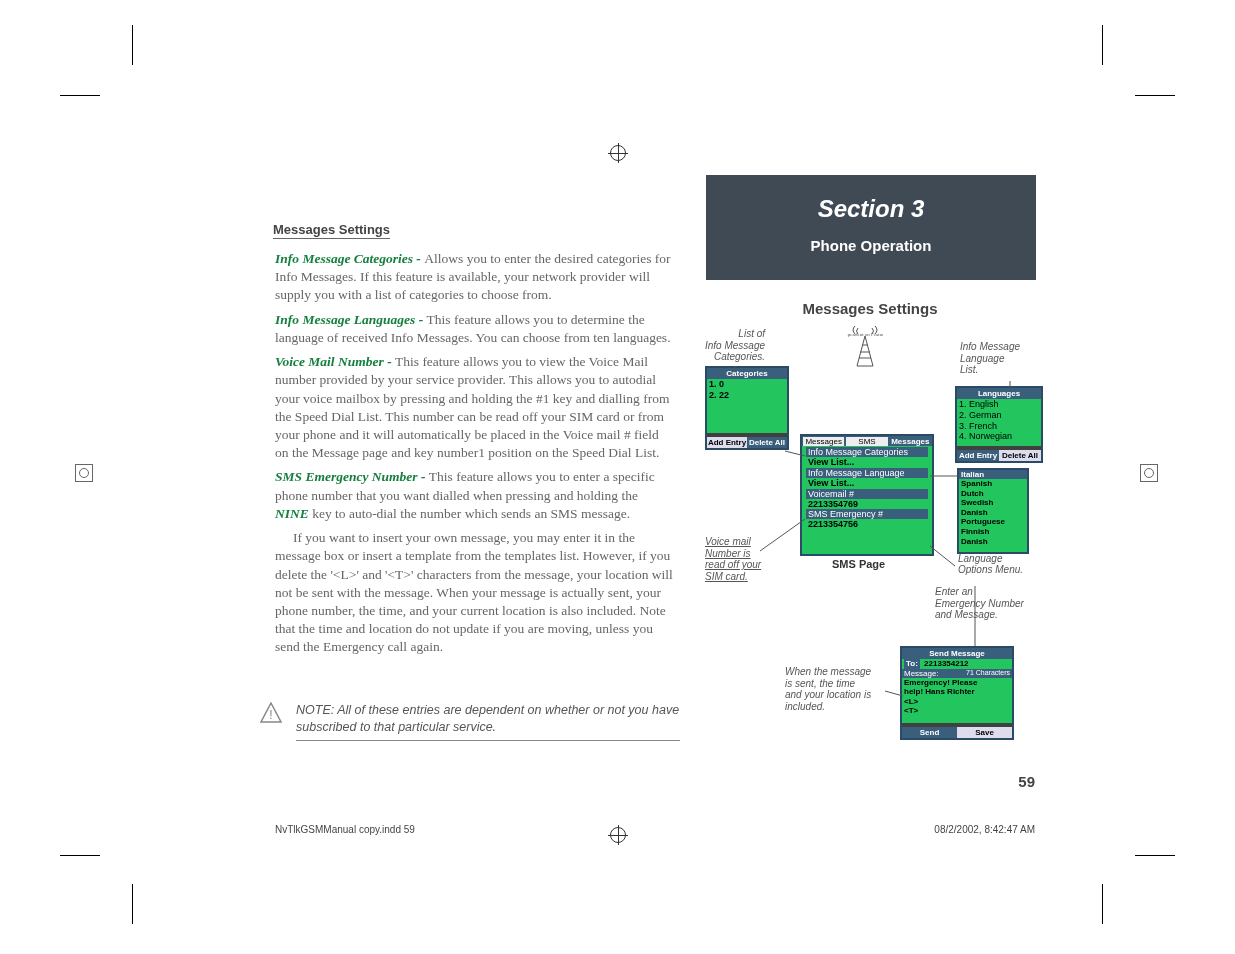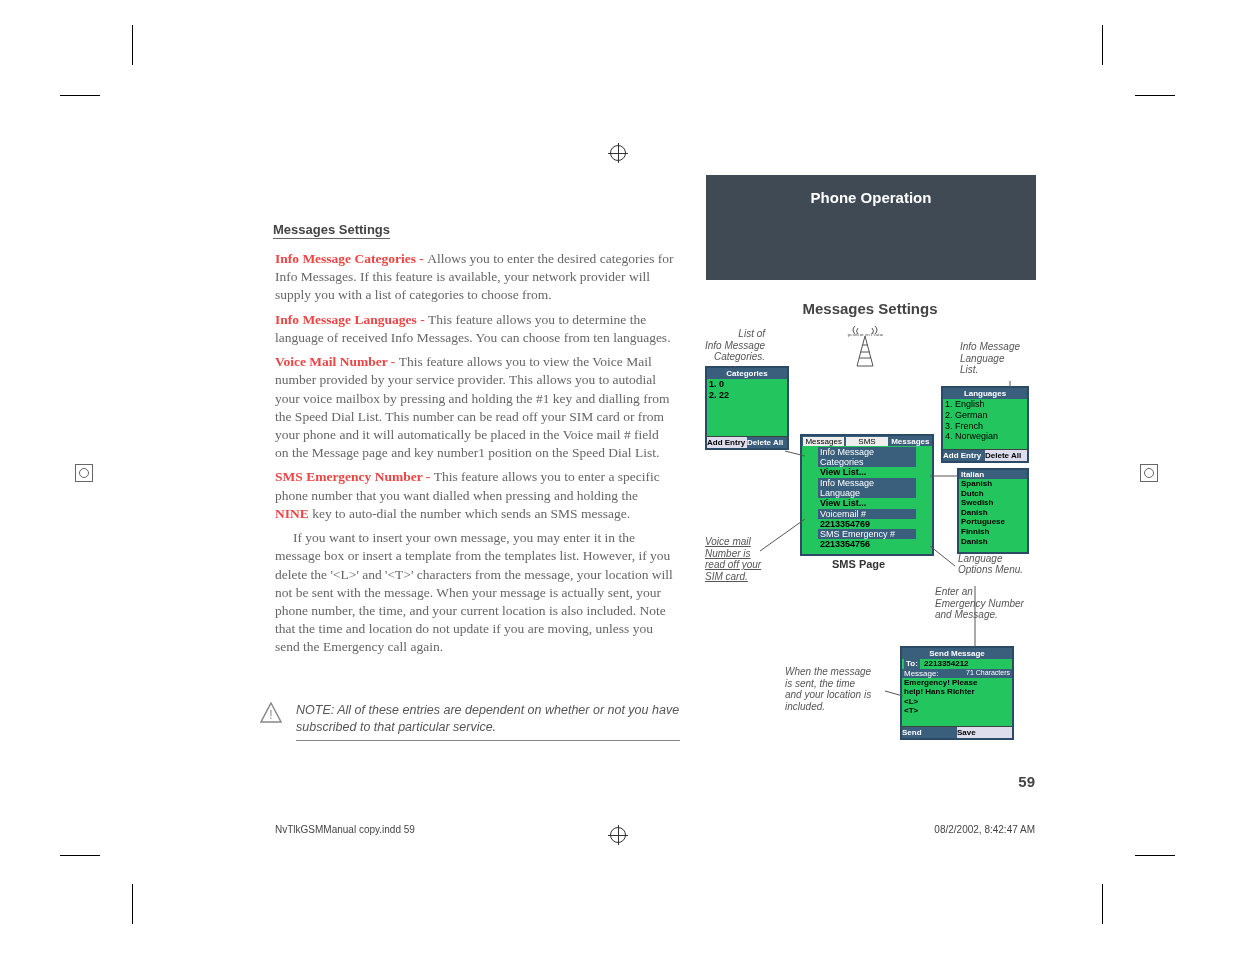--- a/index.html
+++ b/index.html
@@ -50,21 +50,21 @@
   .sect-header {
     position:absolute; left:143px; top:92px;
     font-family: 'Trebuchet MS', Arial, sans-serif;
     font-weight:bold; font-size:13px;
     color:#444;
     border-bottom:1px solid #666;
     padding-bottom:1px;
   }
   .body-text { margin-top:10px; }
   .body-text p { margin:0 0 6px 0; }
-  .body-text p .bold { font-weight:bold; color:#ef4444; font-family: 'Times New Roman', serif; }
+  .body-text p .bold { font-weight:bold; color:#15803d; font-family: 'Times New Roman', serif; font-style: italic; }
   .indent { text-indent: 18px; }
   .note-row {
     position:absolute; left:130px; top:572px;
     width:420px;
   }
   .note-icon {
     position:absolute; left:0; top:0;
     width:22px; height:22px;
     display:inline-flex; align-items:center; justify-content:center;
   }
@@ -111,22 +111,22 @@
   .screen .titlebar {
     background:#3a5f7d; color:#fff;
     font-weight:bold; text-align:center;
     font-size:8px; padding:1px 0;
   }
   .screen .footbar {
     position:absolute; bottom:0; left:0; right:0;
     display:flex;
   }
   .screen .footbtn {
-    flex:1; text-align:left; font-size:8px;
-    background:#dde; border-top:1px solid #404040;
+    flex:1; text-align:center; font-size:8px;
+    background:#dde; border-top:4px solid #404040;
     padding:1px 0; font-weight:bold;
   }
   .screen .footbtn.active { background:#3a5f7d; color:#fff; }
   .screen .row { padding:0 2px; line-height:1.2; font-weight:bold; }
   .screen .hl { background:#3a5f7d; color:#fff; padding:0 2px; }
   .tabs { display:flex; font-size:8px; }
   .tabs span { flex:1; text-align:center; border:1px solid #3a5f7d; border-bottom:none; padding:0 1px; background:#eee; }
   .tabs span.on { background:#3a5f7d; color:#fff; font-weight:bold; }
   .sms-caption {
     position:absolute;
@@ -161,20 +161,21 @@
 <div class="crop-mark cm-top-h" style="left:1135px;top:855px;"></div>
 
 <div class="reg-target" style="left:610px; top:145px;"></div>
 <div class="reg-target" style="left:610px; top:827px;"></div>
 <div class="reg-square" style="left:75px;  top:464px;"></div>
 <div class="reg-square" style="left:1140px;top:464px;"></div>
 
 <div class="page">
 
   <div class="section-box">
+    <div class="section-title">Section 3</div>
     <div class="section-sub">Phone Operation</div>
   </div>
 
   <div class="sect-header">Messages Settings</div>
 
   <div class="col-left body-text" style="top:110px;">
     <p><span class="bold">Info Message Categories - </span><span>Allows you to enter the desired categories for Info Messages. If this feature is available, your network provider will supply you with a list of categories to choose from.</span></p>
     <p><span class="bold">Info Message Languages - </span><span>This feature allows you to determine the language of received Info Messages. You can choose from ten languages.</span></p>
     <p><span class="bold">Voice Mail Number - </span><span>This feature allows you to view the Voice Mail number provided by your service provider. This allows you to autodial your voice mailbox by pressing and holding the #1 key and dialling from the Speed Dial List. This number can be read off your SIM card or from your phone and it will automatically be placed in the Voice mail # field on the Message page and key number1 position on the Speed Dial List.</span></p>
     <p><span class="bold">SMS Emergency Number - </span><span>This feature allows you to enter a specific phone number that you want dialled when pressing and holding the </span><span class="bold">NINE</span><span> key to auto-dial the number which sends an SMS message.</span></p>
@@ -220,21 +221,21 @@
     <div class="screen" style="left:0; top:40px; width:80px; height:80px;">
       <div class="titlebar">Categories</div>
       <div class="row">1.   0</div>
       <div class="row">2.   22</div>
       <div class="footbar">
         <div class="footbtn">Add Entry</div>
         <div class="footbtn active">Delete All</div>
       </div>
     </div>
 
-    <div class="screen" style="left:236px; top:60px; width:84px; height:73px;">
+    <div class="screen" style="left:250px; top:60px; width:84px; height:73px;">
       <div class="titlebar">Languages</div>
       <div class="row" style="font-weight:normal">1.   English</div>
       <div class="row" style="font-weight:normal">2.   German</div>
       <div class="row" style="font-weight:normal">3.   French</div>
       <div class="row" style="font-weight:normal">4.   Norwegian</div>
       <div class="footbar">
         <div class="footbtn active">Add Entry</div>
         <div class="footbtn">Delete All</div>
       </div>
     </div>
@@ -247,21 +248,21 @@
         <text x="18" y="10" font-size="5" text-anchor="middle" fill="#555">Dependent on Features</text>
       </svg>
     </div>
 
     <div class="screen" style="left:95px; top:108px; width:130px; height:118px;">
       <div class="tabs">
         <span>Messages</span>
         <span>SMS</span>
         <span class="on">Messages</span>
       </div>
-      <div style="padding:1px 16px;">
+      <div style="padding:1px 4px;">
         <div class="hl">Info Message Categories</div>
         <div class="row">View List...</div>
         <div class="hl">Info Message Language</div>
         <div class="row">View List...</div>
         <div class="hl">Voicemail #</div>
         <div class="row">2213354769</div>
         <div class="hl">SMS Emergency #</div>
         <div class="row">2213354756</div>
       </div>
     </div>

